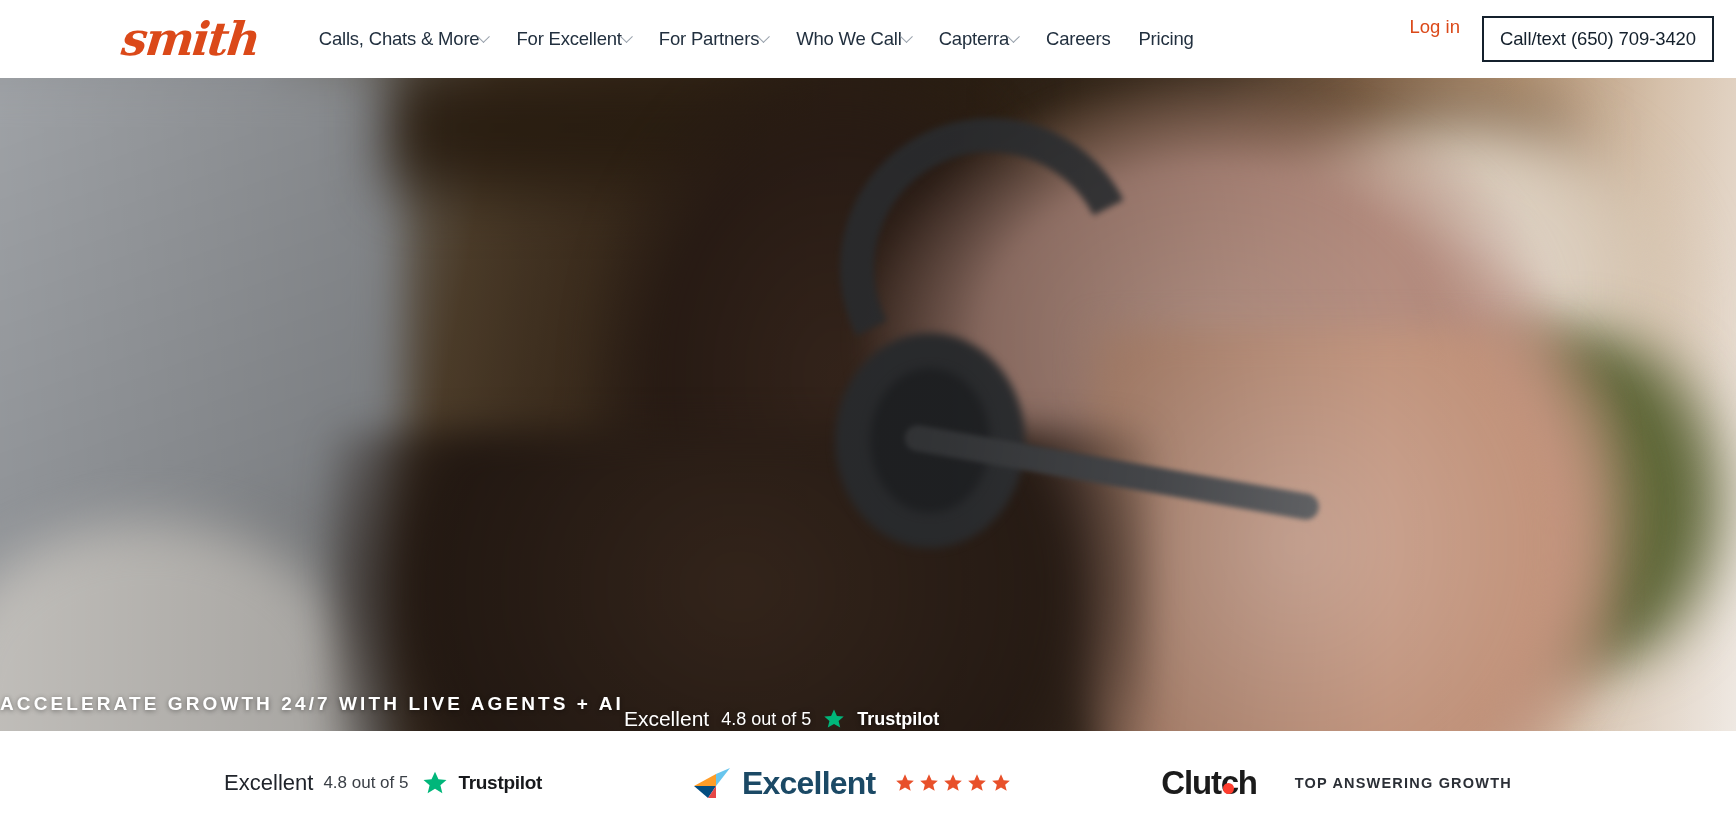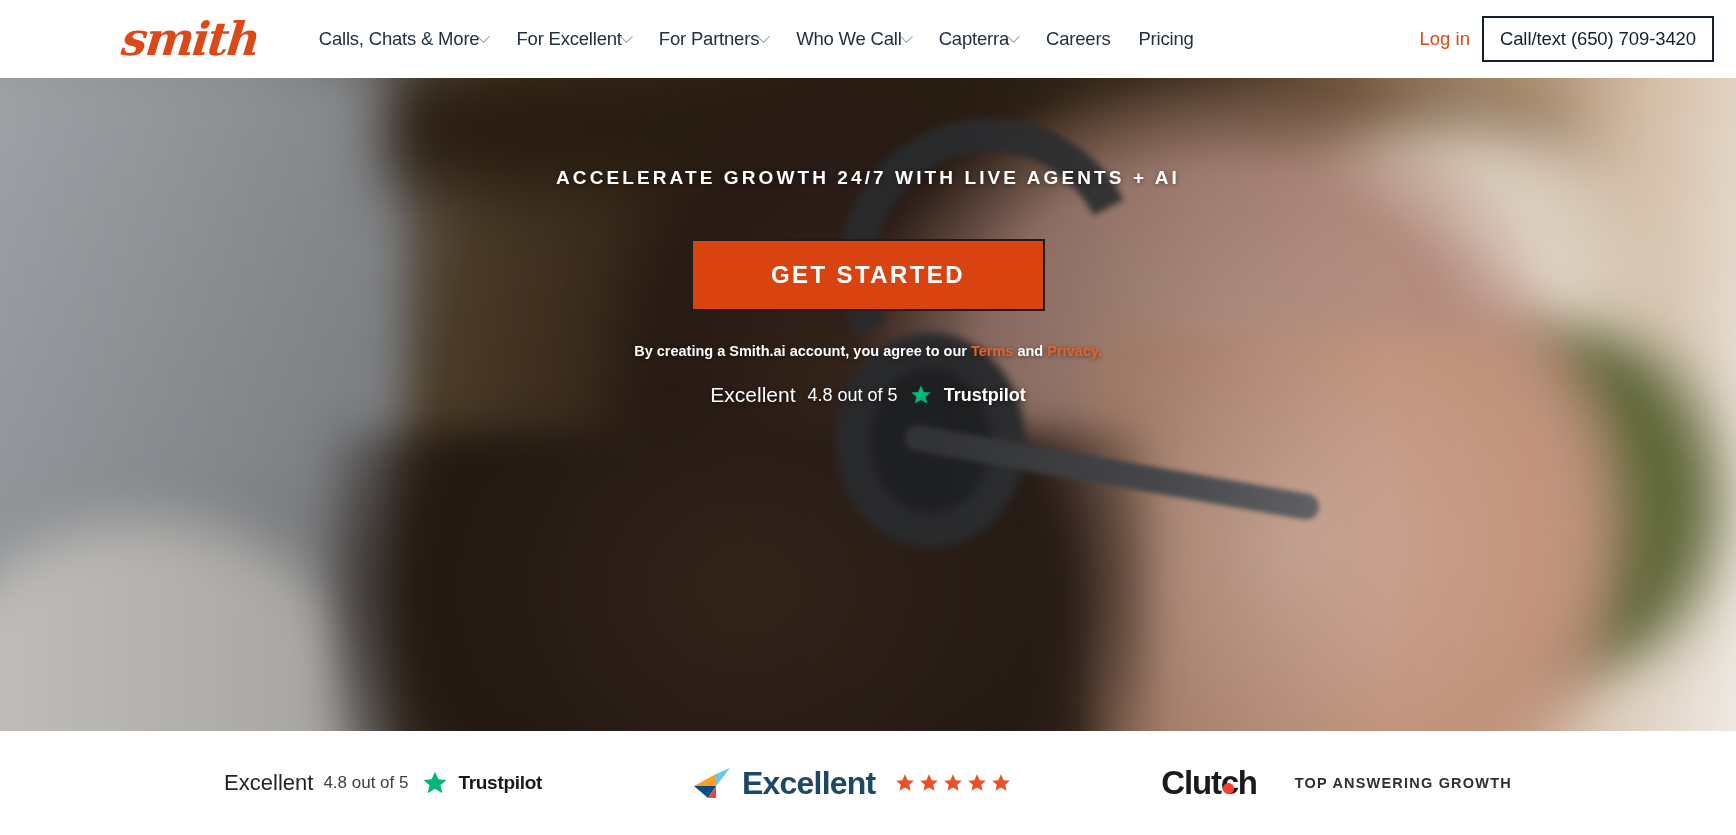--- a/index.html
+++ b/index.html
@@ -43,21 +43,21 @@
     white-space: nowrap;
     cursor: pointer;
   }
   .chev {
     display: inline-block;
     width: 9px; height: 9px;
     border-right: 1.6px solid #9aa3ad;
     border-bottom: 1.6px solid #9aa3ad;
     transform: rotate(45deg) translate(-2px,-2px);
   }
-  .nav-right { margin-left: auto; display: flex; align-items: center; gap: 12px; padding-right: 2px;}
+  .nav-right { margin-left: auto; display: flex; align-items: flex-start; gap: 22px; padding-right: 2px;}
   .login {
     font-size: 18.5px; color: #DB4919; cursor: pointer; white-space: nowrap;
   }
   .callbtn {
     border: 2px solid #14202c;
     padding: 10px 16px;
     font-size: 18.5px;
     color: #14202c;
     background: #fff;
     cursor: pointer;
@@ -187,22 +187,22 @@
     filter: blur(2.5px);
   }
   .hero-shade {
     position: absolute; inset: 0;
     background: linear-gradient(90deg, rgba(0,0,0,0.18) 0%, rgba(0,0,0,0.34) 30%, rgba(0,0,0,0.30) 55%, rgba(0,0,0,0.05) 80%, rgba(0,0,0,0) 100%);
   }
 
   .hero-content {
     position: absolute; inset: 0;
     z-index: 5;
-    display: flex; flex-direction: column; align-items: center;
-    padding-top: 89px;
+    display: flex; flex-direction: row; align-items: flex-end;
+    padding-top: 120px;
     text-align: center;
   }
   .eyebrow {
     font-size: 19px;
     font-weight: 700;
     letter-spacing: 3.1px;
     color: #ffffff;
     text-transform: uppercase;
     text-shadow: 0 1px 5px rgba(0,0,0,.45);
     margin-bottom: 16px;
@@ -332,25 +332,21 @@
       <div class="hair-bottom"></div>
       <div class="headband"></div>
       <div class="earcup"></div>
       <div class="earcup-in"></div>
       <div class="boom"></div>
       <div class="hero-shade"></div>
     </div>
 
     <div class="hero-content">
       <div class="eyebrow">ACCELERATE GROWTH 24/7 WITH LIVE AGENTS + AI</div>
-      <button class="cta">GET STARTED</button>
-
-      <div class="disclaimer">
-        <span>By creating a Smith.ai account, you agree to our </span><a href="#">Terms</a><span> and </span><a href="#">Privacy.</a>
-      </div>
+
 
       <div class="hero-tp">
         <span class="word">Excellent</span>
         <span class="score">4.8 out of 5</span>
         <svg class="tp-star" viewBox="0 0 24 24">
           <polygon points="12,1.6 15.2,8.6 22.6,9.2 17,14.1 18.8,21.4 12,17.4 5.2,21.4 7,14.1 1.4,9.2 8.8,8.6" fill="#00B67A"></polygon>
         </svg>
         <span class="brand">Trustpilot</span>
       </div>
     </div>

